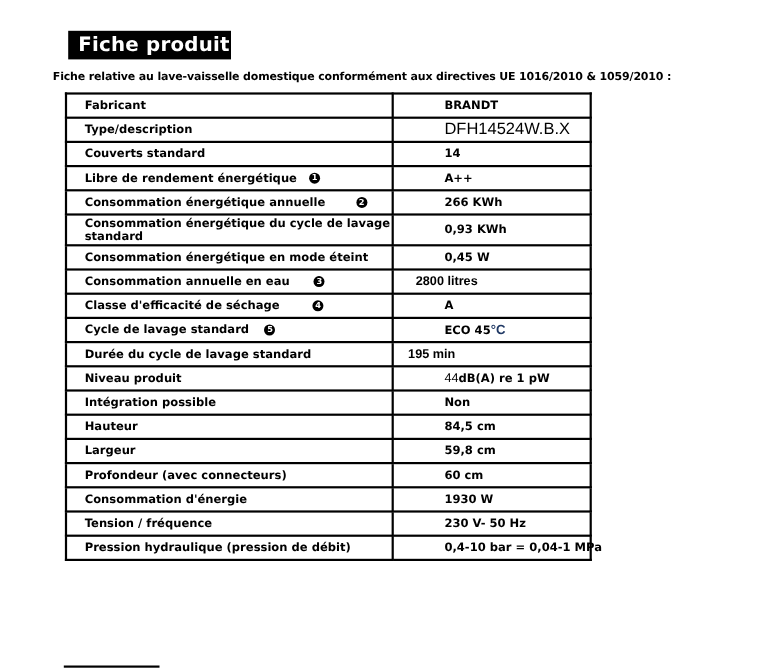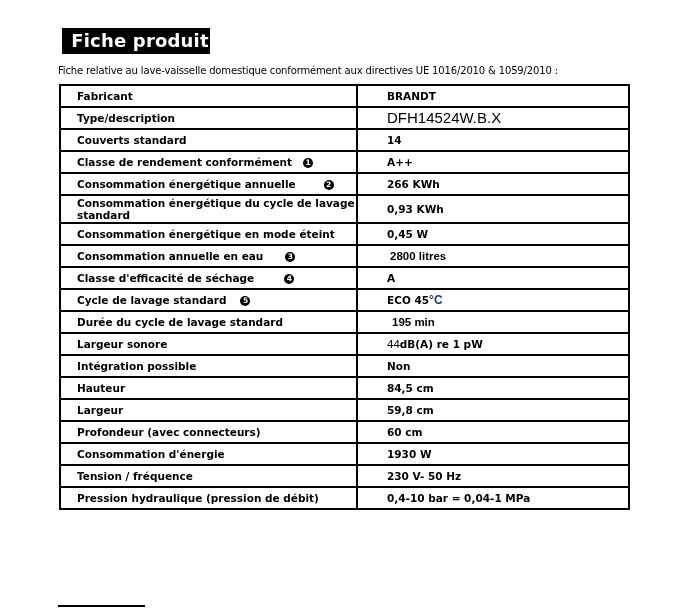--- a/index.html
+++ b/index.html
@@ -27,32 +27,32 @@
       font-weight: bold;
       font-size: 18px;
       line-height: 26px;
       padding-left: 8px;
       box-sizing: border-box;
       letter-spacing: 0.2px;
       text-align: center;
     }
     .subtitle {
       position: absolute;
-      left: 58px;
+      left: 48px;
       top: 65px;
       font-size: 10px;
-      font-weight: normal;
+      font-weight: bold;
       white-space: nowrap;
       letter-spacing: -0.15px;
     }
     table.spec {
       position: absolute;
       left: 59px;
       top: 84px;
-      width: 571px;
+      width: 479px;
       border-collapse: collapse;
       table-layout: fixed;
     }
     table.spec td {
       border: 2px solid #000;
       height: 20px;
       padding: 0 0 0 16px;
       font-size: 10.5px;
       font-weight: bold;
       vertical-align: middle;
@@ -60,21 +60,21 @@
       white-space: nowrap;
     }
     table.spec td.label {
       width: 279px;
     }
     table.spec tr.tall td {
       height: 26px;
       white-space: normal;
     }
     table.spec td.value {
-      padding-left: 29px;
+      padding-left: 46px;
     }
     .value.plain {
       font-family: "Liberation Sans", sans-serif;
       font-weight: normal;
       font-size: 15px;
     }
     .value.arial-bold {
       font-family: "Liberation Sans", sans-serif;
       font-weight: bold;
       font-size: 11.5px;
@@ -122,21 +122,21 @@
     <tr>
       <td class="label">Type/description</td>
       <td class="value plain">DFH14524W.B.X</td>
     </tr>
     <tr>
       <td class="label">Couverts standard</td>
       <td class="value">14</td>
     </tr>
     <tr>
       <td class="label">
-        <span>Classe de rendement conformément</span>&nbsp;&nbsp;&nbsp;<span class="fn">1</span>
+        <span>Libre de rendement énergétique</span>&nbsp;&nbsp;&nbsp;<span class="fn">1</span>
       </td>
       <td class="value">A++</td>
     </tr>
     <tr>
       <td class="label">
         <span>Consommation énergétique annuelle</span><span style="display:inline-block;width:28px;"></span><span class="fn">2</span>
       </td>
       <td class="value">266 KWh</td>
     </tr>
     <tr class="tall">
@@ -144,42 +144,42 @@
       <td class="value">0,93 KWh</td>
     </tr>
     <tr>
       <td class="label">Consommation énergétique en mode éteint</td>
       <td class="value">0,45 W</td>
     </tr>
     <tr>
       <td class="label">
         <span>Consommation annuelle en eau</span><span style="display:inline-block;width:22px;"></span><span class="fn">3</span>
       </td>
-      <td class="value arial-bold" style="padding-left:32px;">2800 litres</td>
+      <td class="value arial-bold" style="padding-left:20px;">2800 litres</td>
     </tr>
     <tr>
       <td class="label">
         <span>Classe d'efficacité de séchage</span><span style="display:inline-block;width:30px;"></span><span class="fn">4</span>
       </td>
       <td class="value">A</td>
     </tr>
     <tr>
       <td class="label">
         <span>Cycle de lavage standard</span><span style="display:inline-block;width:14px;"></span><span class="fn">5</span>
       </td>
       <td class="value">
         <span>ECO 45</span><span class="unit-blue">°C</span>
       </td>
     </tr>
     <tr>
       <td class="label">Durée du cycle de lavage standard</td>
-      <td class="value arial-bold" style="padding-left:34px;">195 min</td>
-    </tr>
-    <tr>
-      <td class="label">Largeur sonore</td>
+      <td class="value arial-bold" style="padding-left:13px;">195 min</td>
+    </tr>
+    <tr>
+      <td class="label">Niveau produit</td>
       <td class="value">
         <span style="font-family:Liberation Sans, sans-serif;font-weight:normal;font-size:11.5px;">44</span><span>dB(A) re 1 pW</span>
       </td>
     </tr>
     <tr>
       <td class="label">Intégration possible</td>
       <td class="value">Non</td>
     </tr>
     <tr>
       <td class="label">Hauteur</td>

